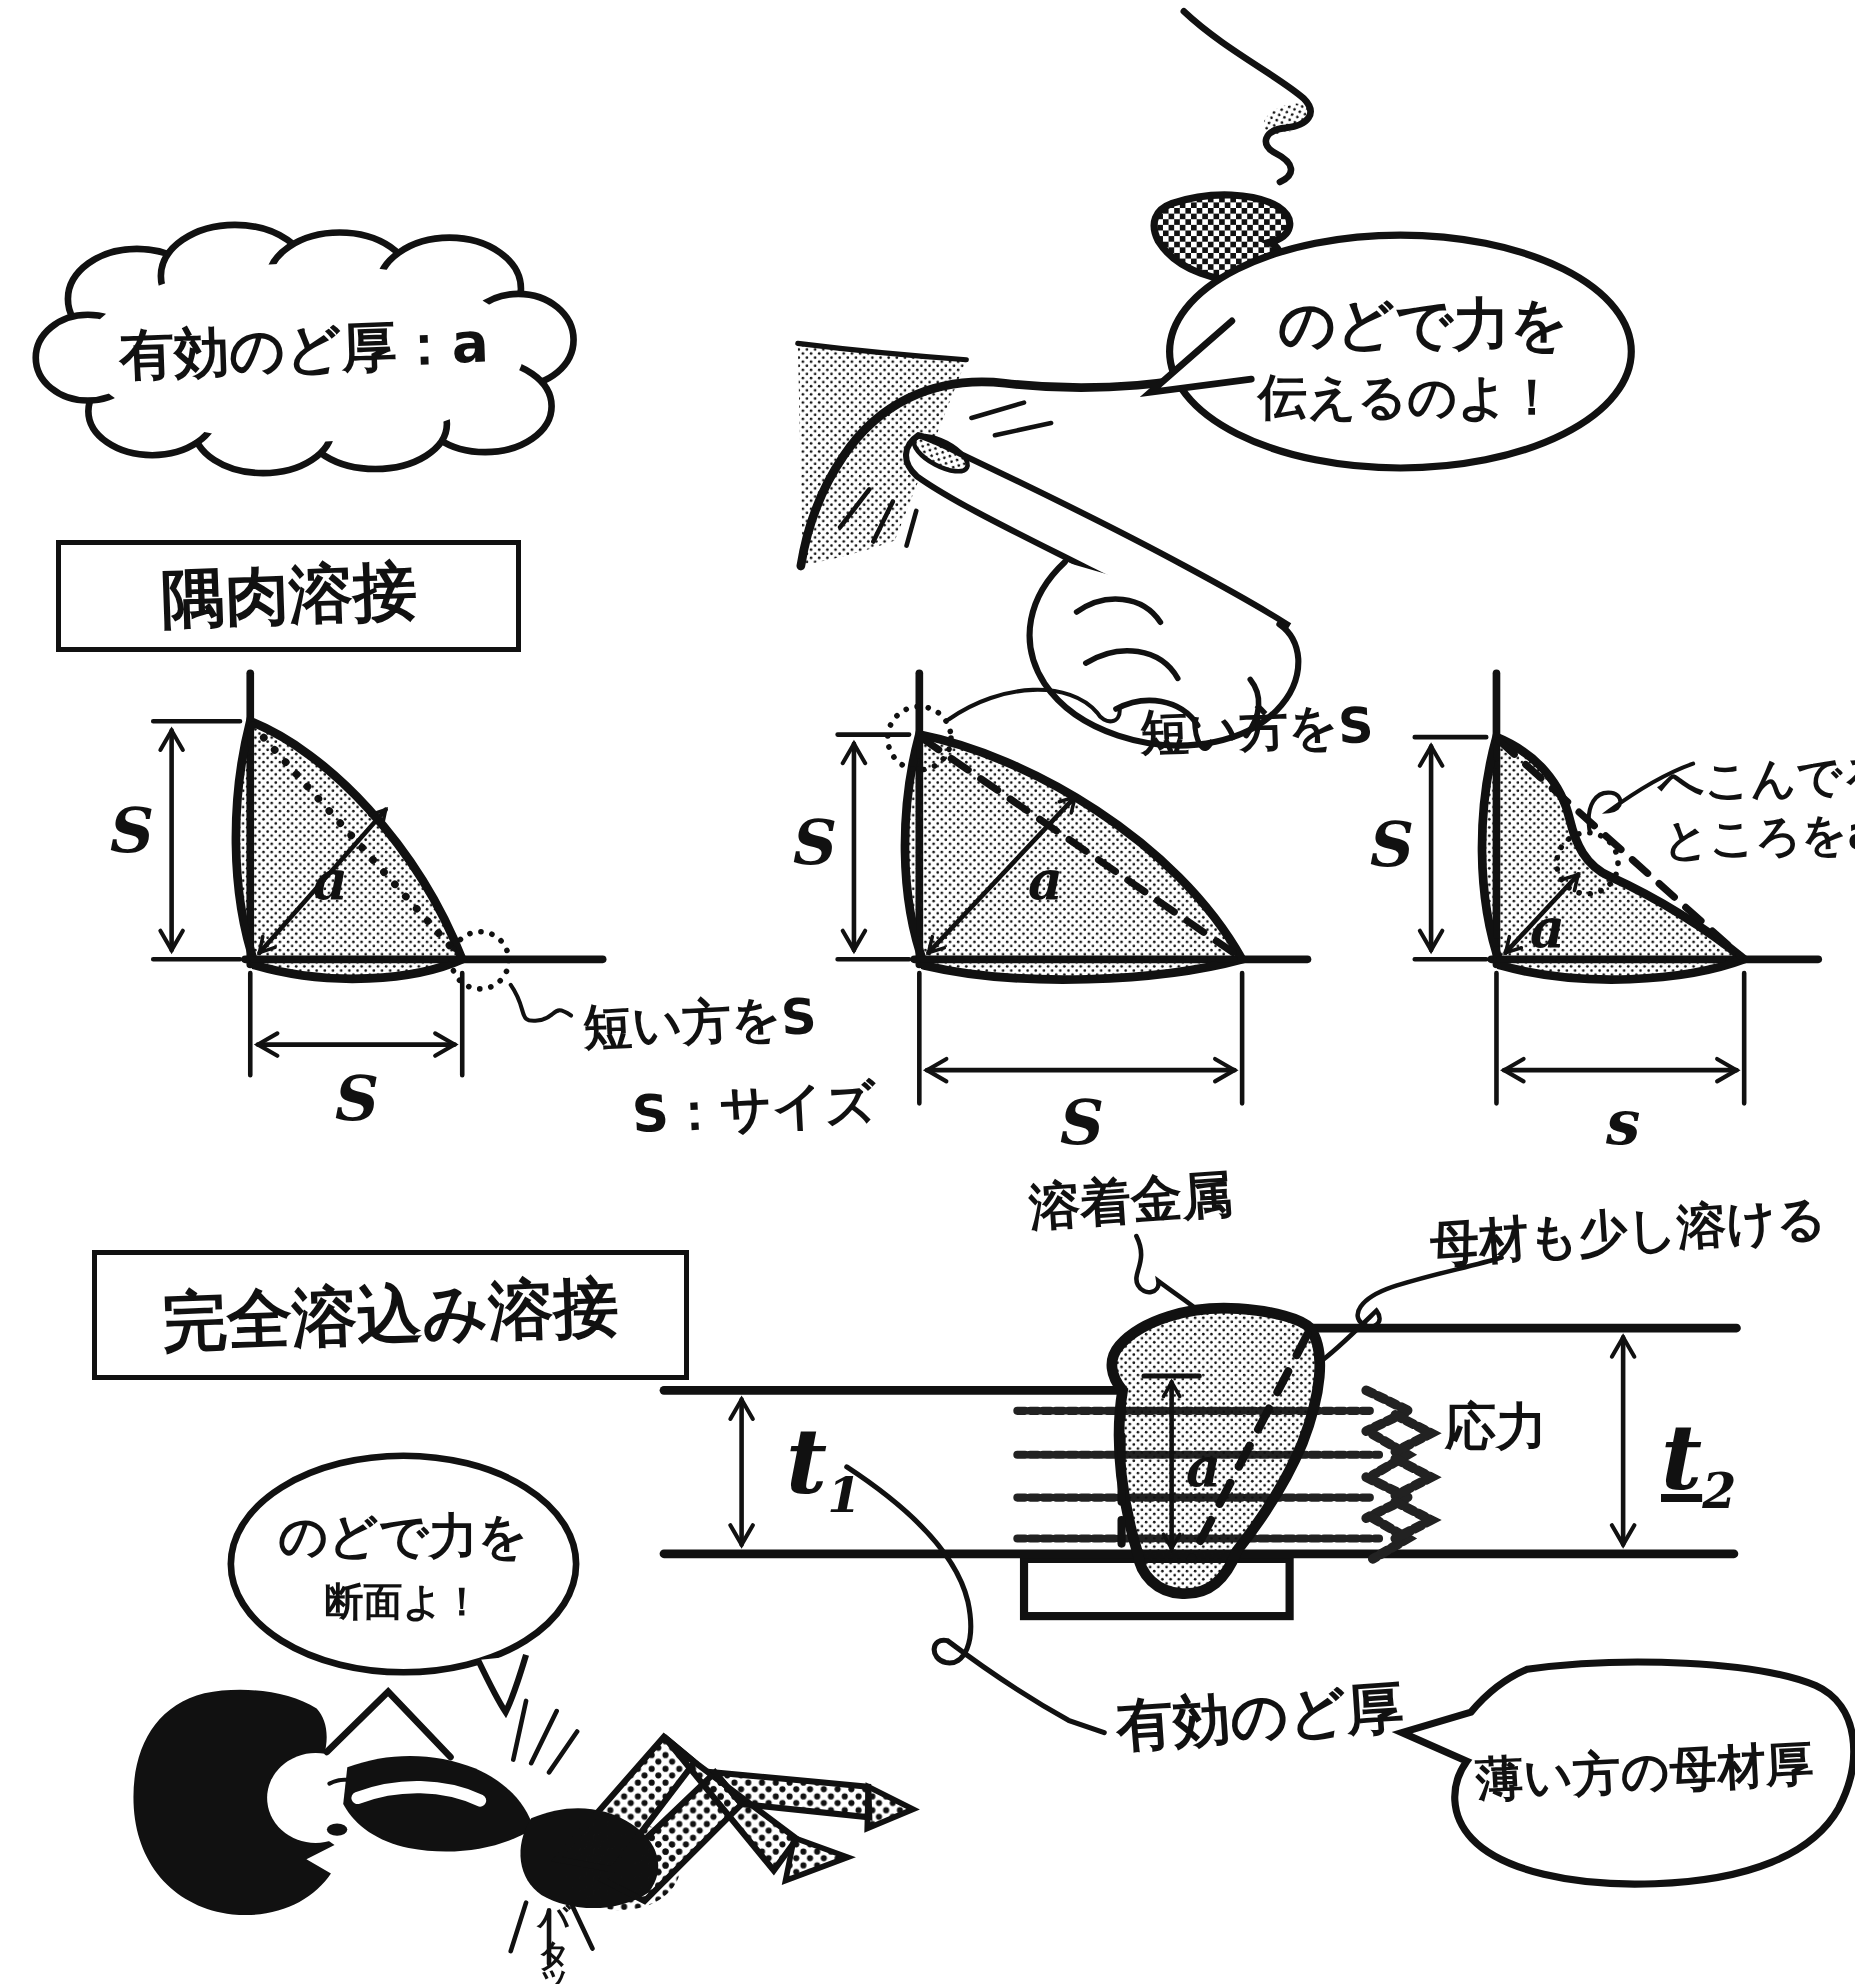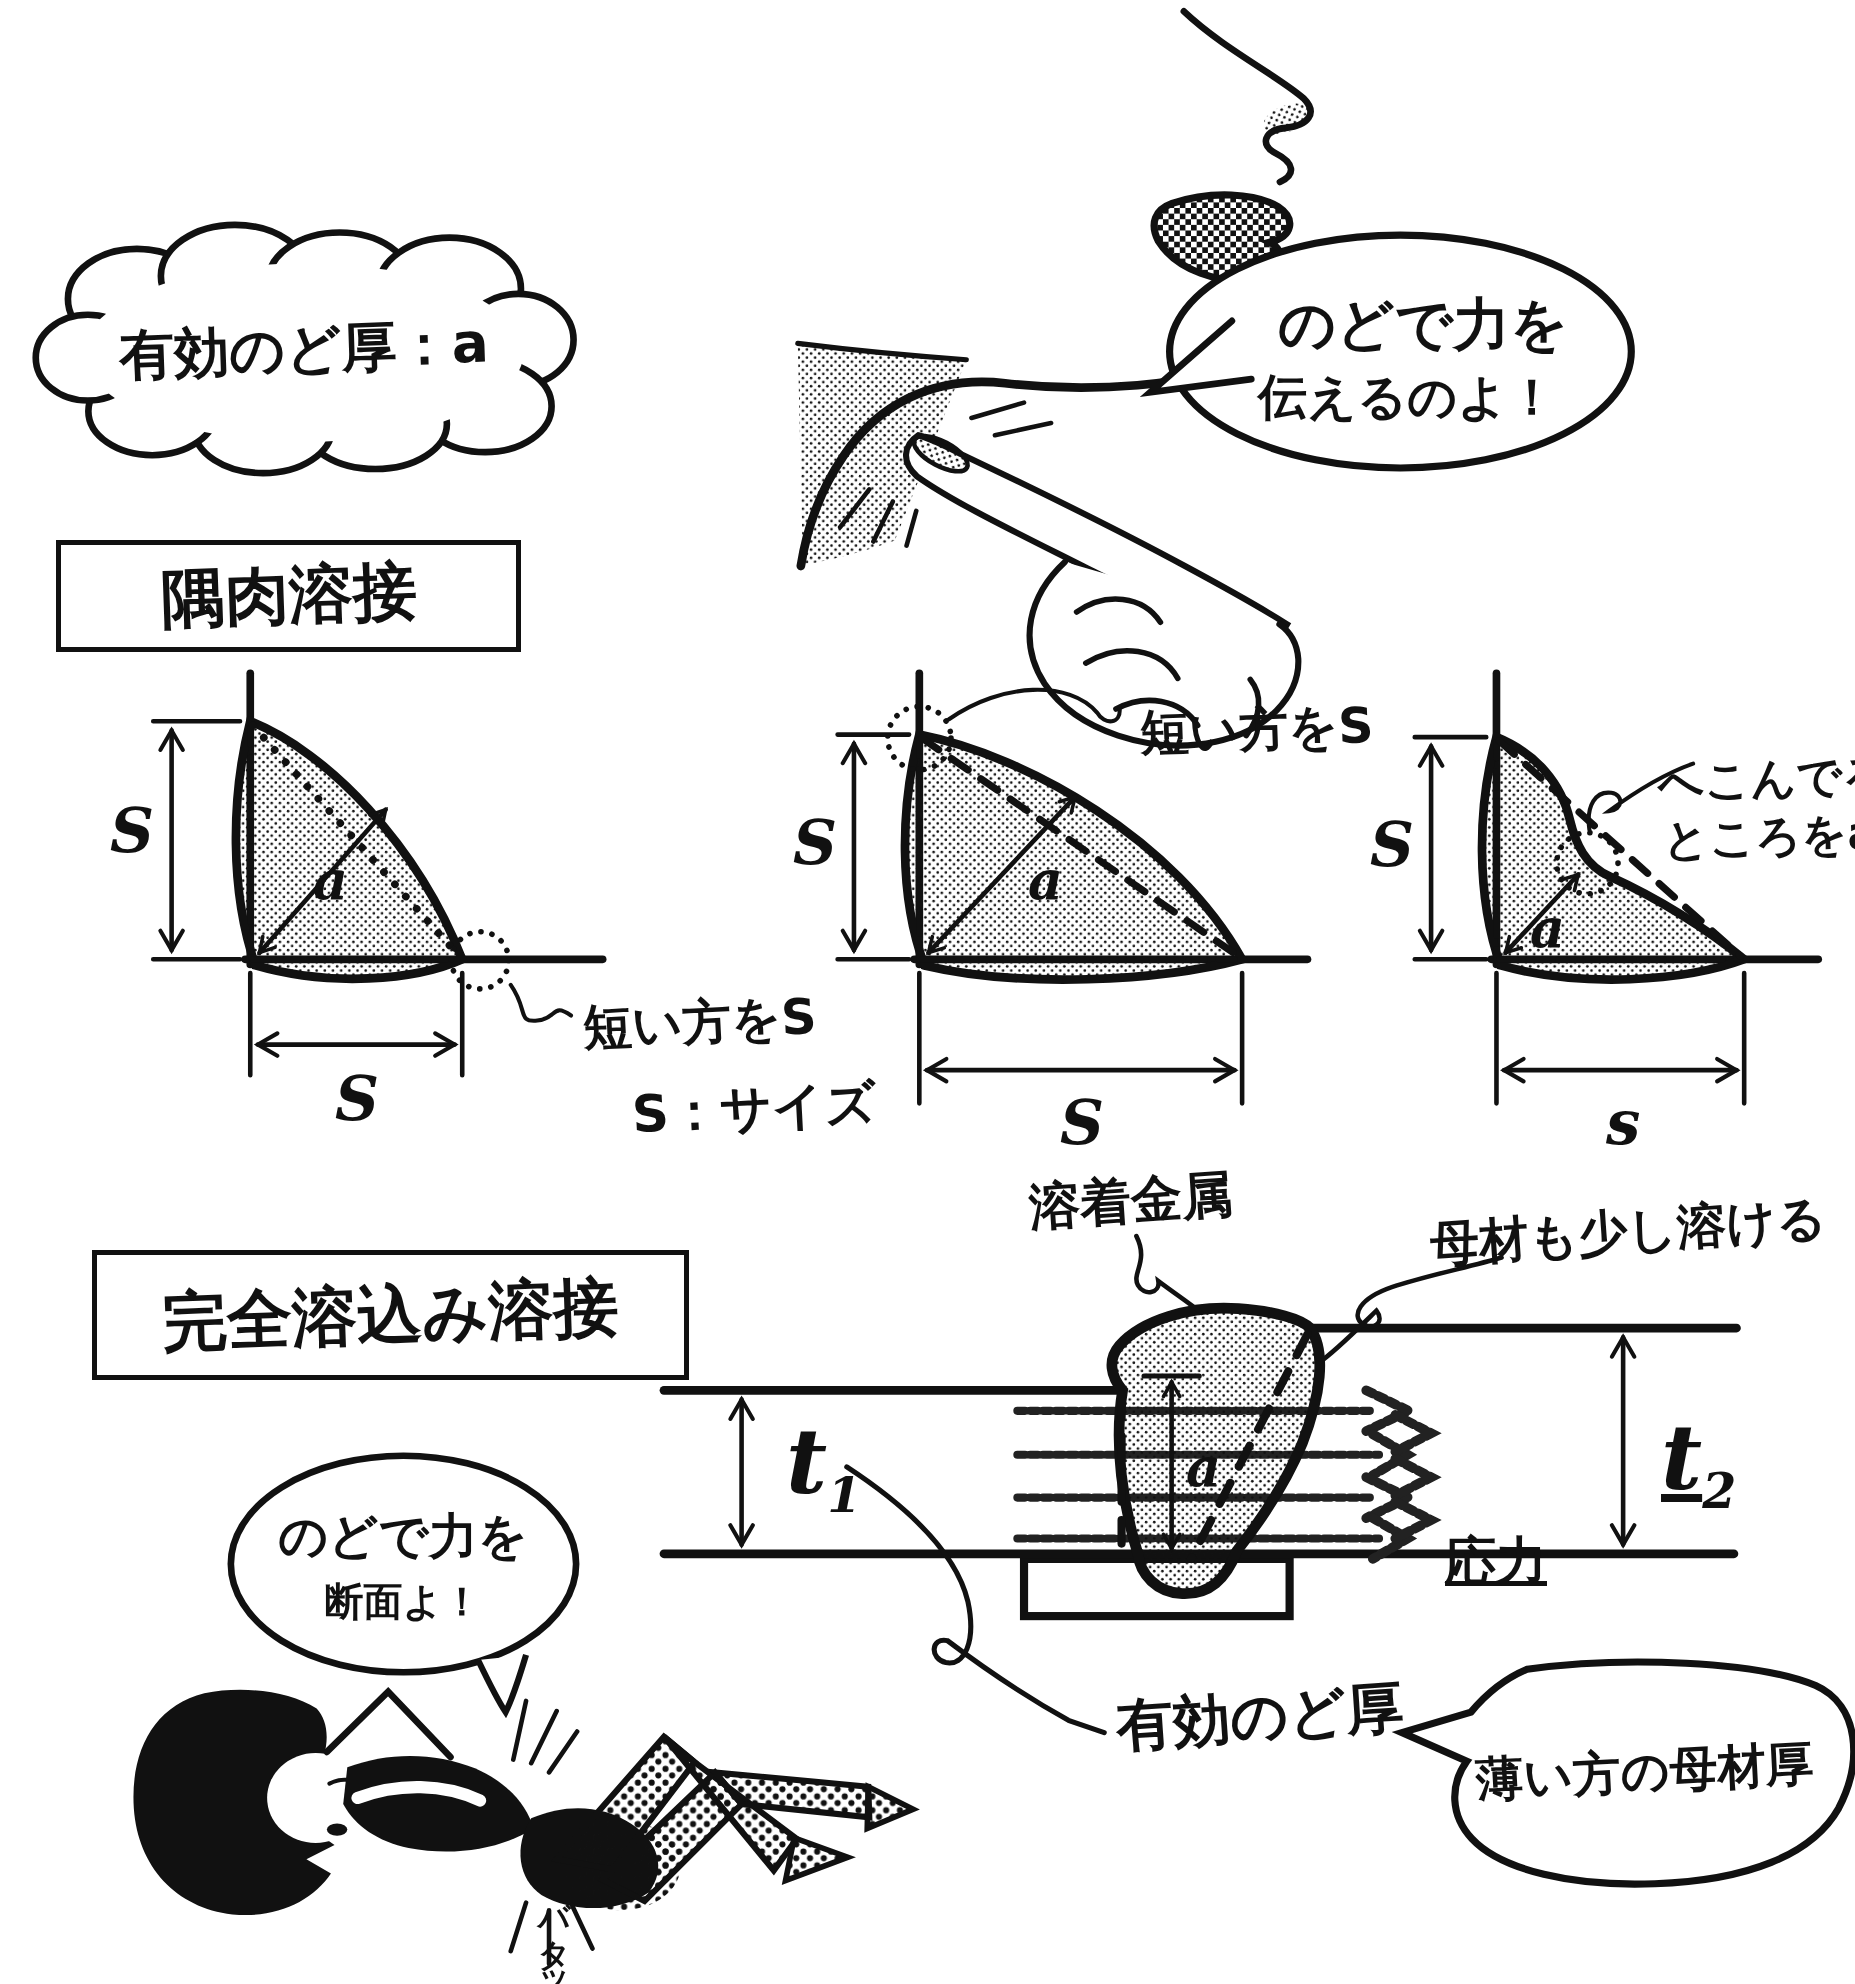--- a/index.html
+++ b/index.html
@@ -223,21 +223,21 @@
 <div class="lbl math" style="left:1606px;top:1091px;font-size:61px;" data-name="d3-s-bottom">s</div>
 <div class="lbl" style="left:1658px;top:755px;font-size:45px;transform:rotate(-2deg);" data-name="d3-note-line1">へこんでる</div>
 <div class="lbl" style="left:1663px;top:813px;font-size:45px;transform:rotate(-2deg);" data-name="d3-note-line2">ところをa</div>
 
 <div class="box" style="left:92px;top:1250px;width:587px;height:120px;" data-name="full-heading-box">
   <span class="lbl" style="position:static;font-size:65px;transform:rotate(-2deg);" data-name="full-heading">完全溶込み溶接</span>
 </div>
 
 <div class="lbl" style="left:1029px;top:1174px;font-size:51px;transform:rotate(-4deg);" data-name="weld-metal-label">溶着金属</div>
 <div class="lbl" style="left:1430px;top:1206px;font-size:49px;transform:rotate(-4deg);" data-name="base-metal-label">母材も少し溶ける</div>
-<div class="lbl" style="left:1445px;top:1534px;font-size:51px;text-decoration:underline;" data-name="stress-label">応力</div>
+<div class="lbl" style="left:1445px;top:1400px;font-size:51px;" data-name="stress-label">応力</div>
 <div class="lbl math" style="left:769px;top:1415px;font-size:89px;margin-left:17px;" data-name="t1-label">
   <span data-name="t1-base">t</span><sub data-name="t1-sub">1</sub>
 </div>
 <div class="lbl math" style="left:1661px;top:1411px;font-size:89px;text-decoration:underline;" data-name="t2-label">
   <span data-name="t2-base">t</span><sub data-name="t2-sub">2</sub>
 </div>
 <div class="lbl math" style="left:1186px;top:1439px;font-size:54px;" data-name="full-a-label">a</div>
 <div class="lbl" style="left:1116px;top:1687px;font-size:57px;transform:rotate(-4deg);" data-name="effective-throat-label">有効のど厚</div>
 
 <div class="lbl ctr" style="left:278px;top:1511px;width:250px;font-size:49px;" data-name="bubble-small-line1">のどで力を</div>

